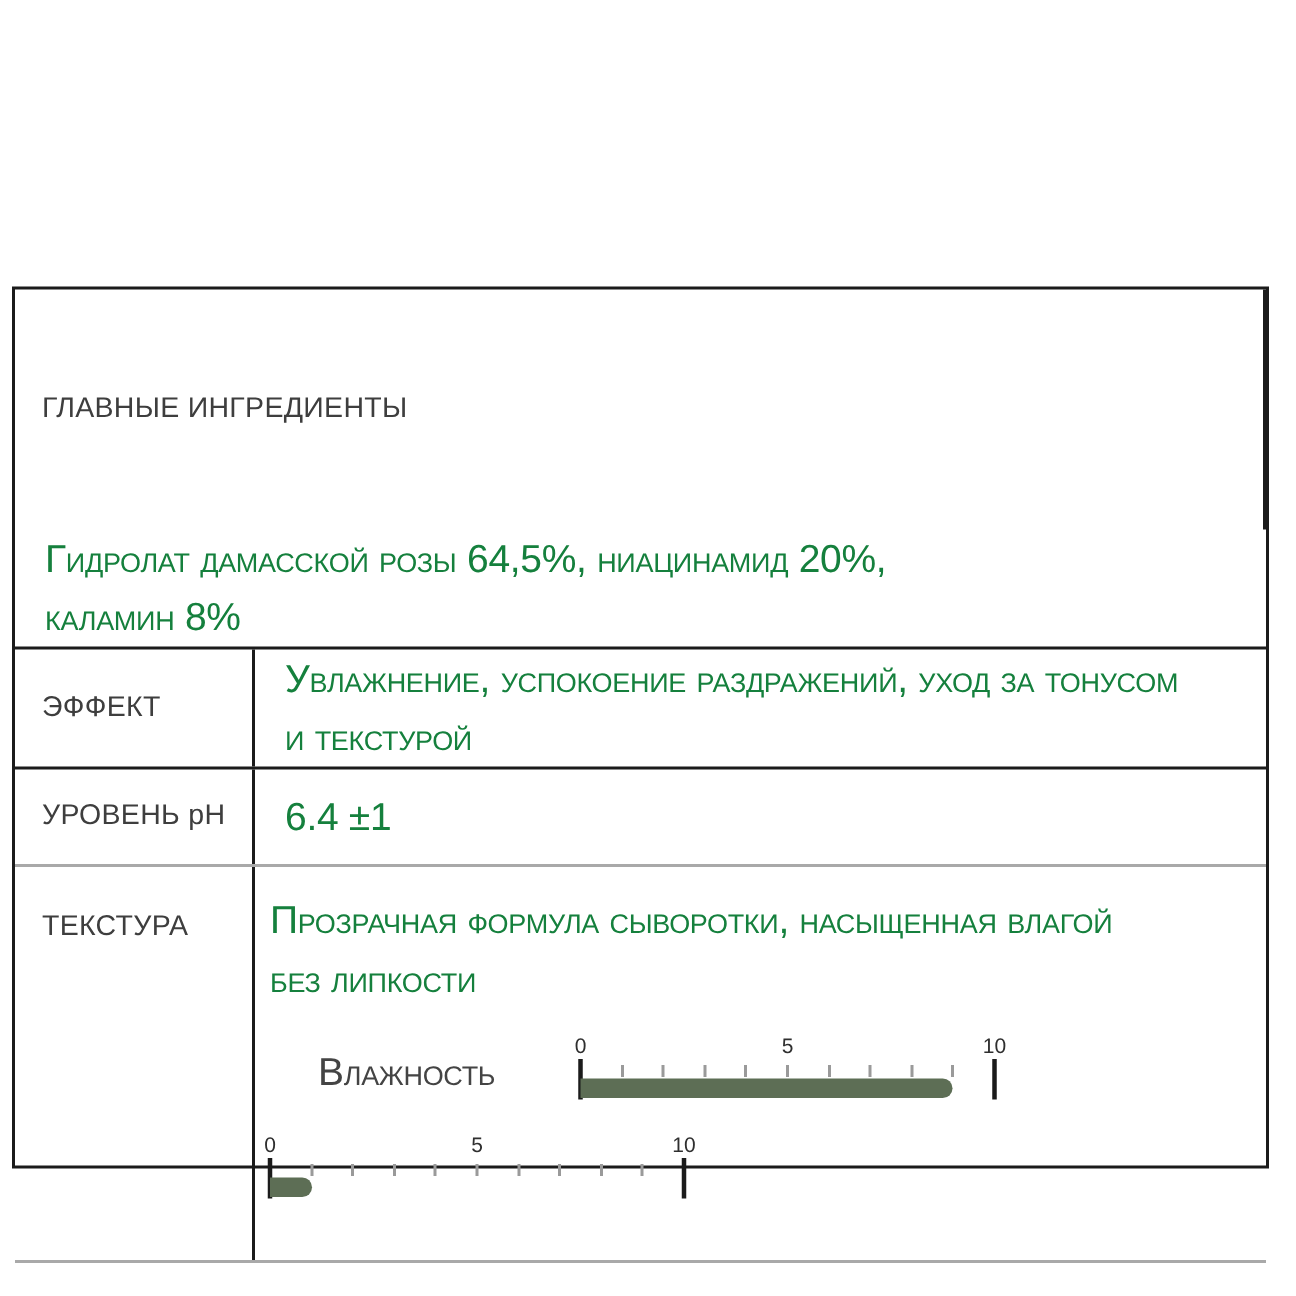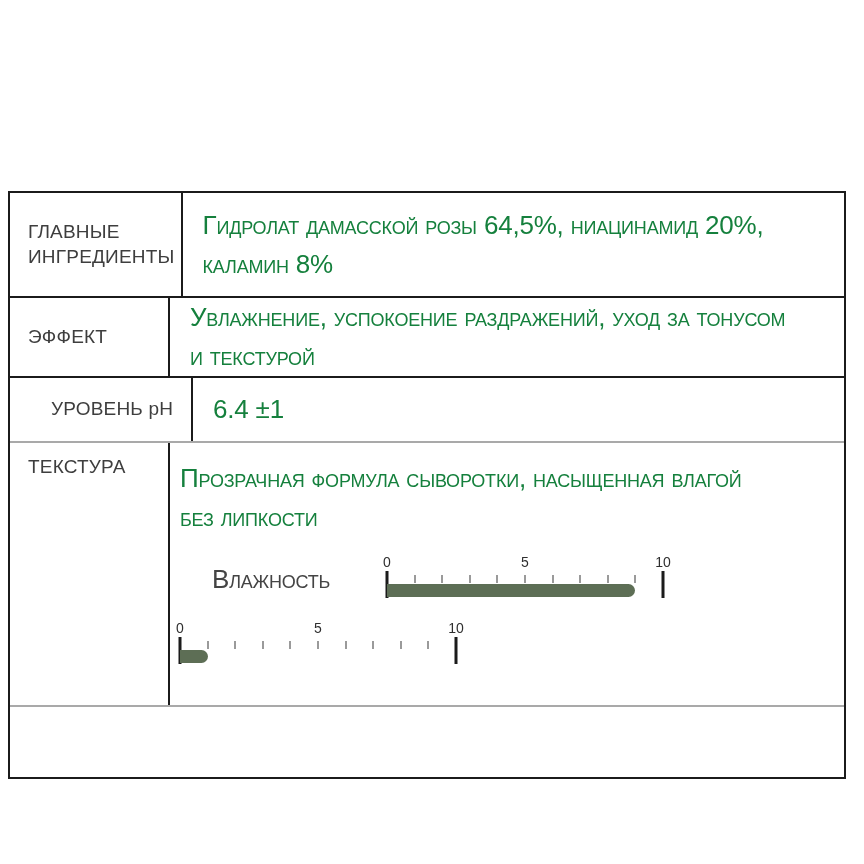--- a/index.html
+++ b/index.html
@@ -22,58 +22,58 @@
     font-size:19px;color:#3e3e3e;line-height:1.3;letter-spacing:0.2px;
   }
   .value-cell{
     flex:1 1 auto;box-sizing:border-box;padding:0 20px 0 20px;
     display:flex;flex-direction:column;justify-content:center;
   }
   .caps-text{
     font-variant:small-caps;font-size:26px;color:#15803d;
     line-height:1.5;letter-spacing:-0.2px;white-space:pre-line;
   }
-  .row-texture .label-cell{align-items:flex-start;padding-top:12px;}
+  .row-texture .label-cell{align-items:flex-start;padding-top:28px;}
   .row-texture .value-cell{justify-content:flex-start;padding-top:16px;padding-left:10px;}
   .scale-row{display:flex;margin-top:18px;height:48px;}
   .scale-row + .scale-row{margin-top:18px;}
   .scale-name{
     flex:0 0 175px;font-variant:small-caps;font-size:26px;color:#444444;
     letter-spacing:-0.2px;display:flex;align-items:center;margin-left:32px;
   }
   .scale{flex:0 0 276px;position:relative;}
   .scale-labels{position:relative;height:16px;font-size:14px;color:#2f2f2f;}
   .scale-labels span{position:absolute;top:0;transform:translateX(-50%);line-height:14px;}
   .ruler{position:relative;height:32px;}
   .tick-end{position:absolute;top:0;width:3px;height:27px;background:#1b1b1b;transform:translateX(-50%);}
   .tick-small{position:absolute;top:4px;width:2px;height:8px;background:#9a9a9a;transform:translateX(-50%);}
   .bar{position:absolute;top:13px;left:0;height:13px;background:#5d6e55;border-radius:0 7px 7px 0;}
 </style>
 </head>
 <body>
 
 <div class="spec-table">
 
-  <div class="row dark-divider" style="flex-basis:105px;">
+  <div class="row dark-divider" style="flex-basis:105px;flex-direction:column;">
     <div class="label-cell">ГЛАВНЫЕ ИНГРЕДИЕНТЫ</div>
     <div class="value-cell">
       <div class="caps-text">Гидролат дамасской розы 64,5%, ниацинамид 20%,
 каламин 8%</div>
     </div>
   </div>
 
   <div class="row dark-divider" style="flex-basis:80px;">
     <div class="label-cell">ЭФФЕКТ</div>
     <div class="value-cell">
       <div class="caps-text">Увлажнение, успокоение раздражений, уход за тонусом
 и текстурой</div>
     </div>
   </div>
 
-  <div class="row light-divider" style="flex-basis:65px;padding-left:23px;">
+  <div class="row light-divider" style="flex-basis:65px;">
     <div class="label-cell">УРОВЕНЬ pH</div>
     <div class="value-cell">
       <div class="caps-text">6.4 ±1</div>
     </div>
   </div>
 
   <div class="row light-divider row-texture" style="flex-basis:264px;">
     <div class="label-cell">ТЕКСТУРА</div>
     <div class="value-cell">
       <div class="caps-text">Прозрачная формула сыворотки, насыщенная влагой

